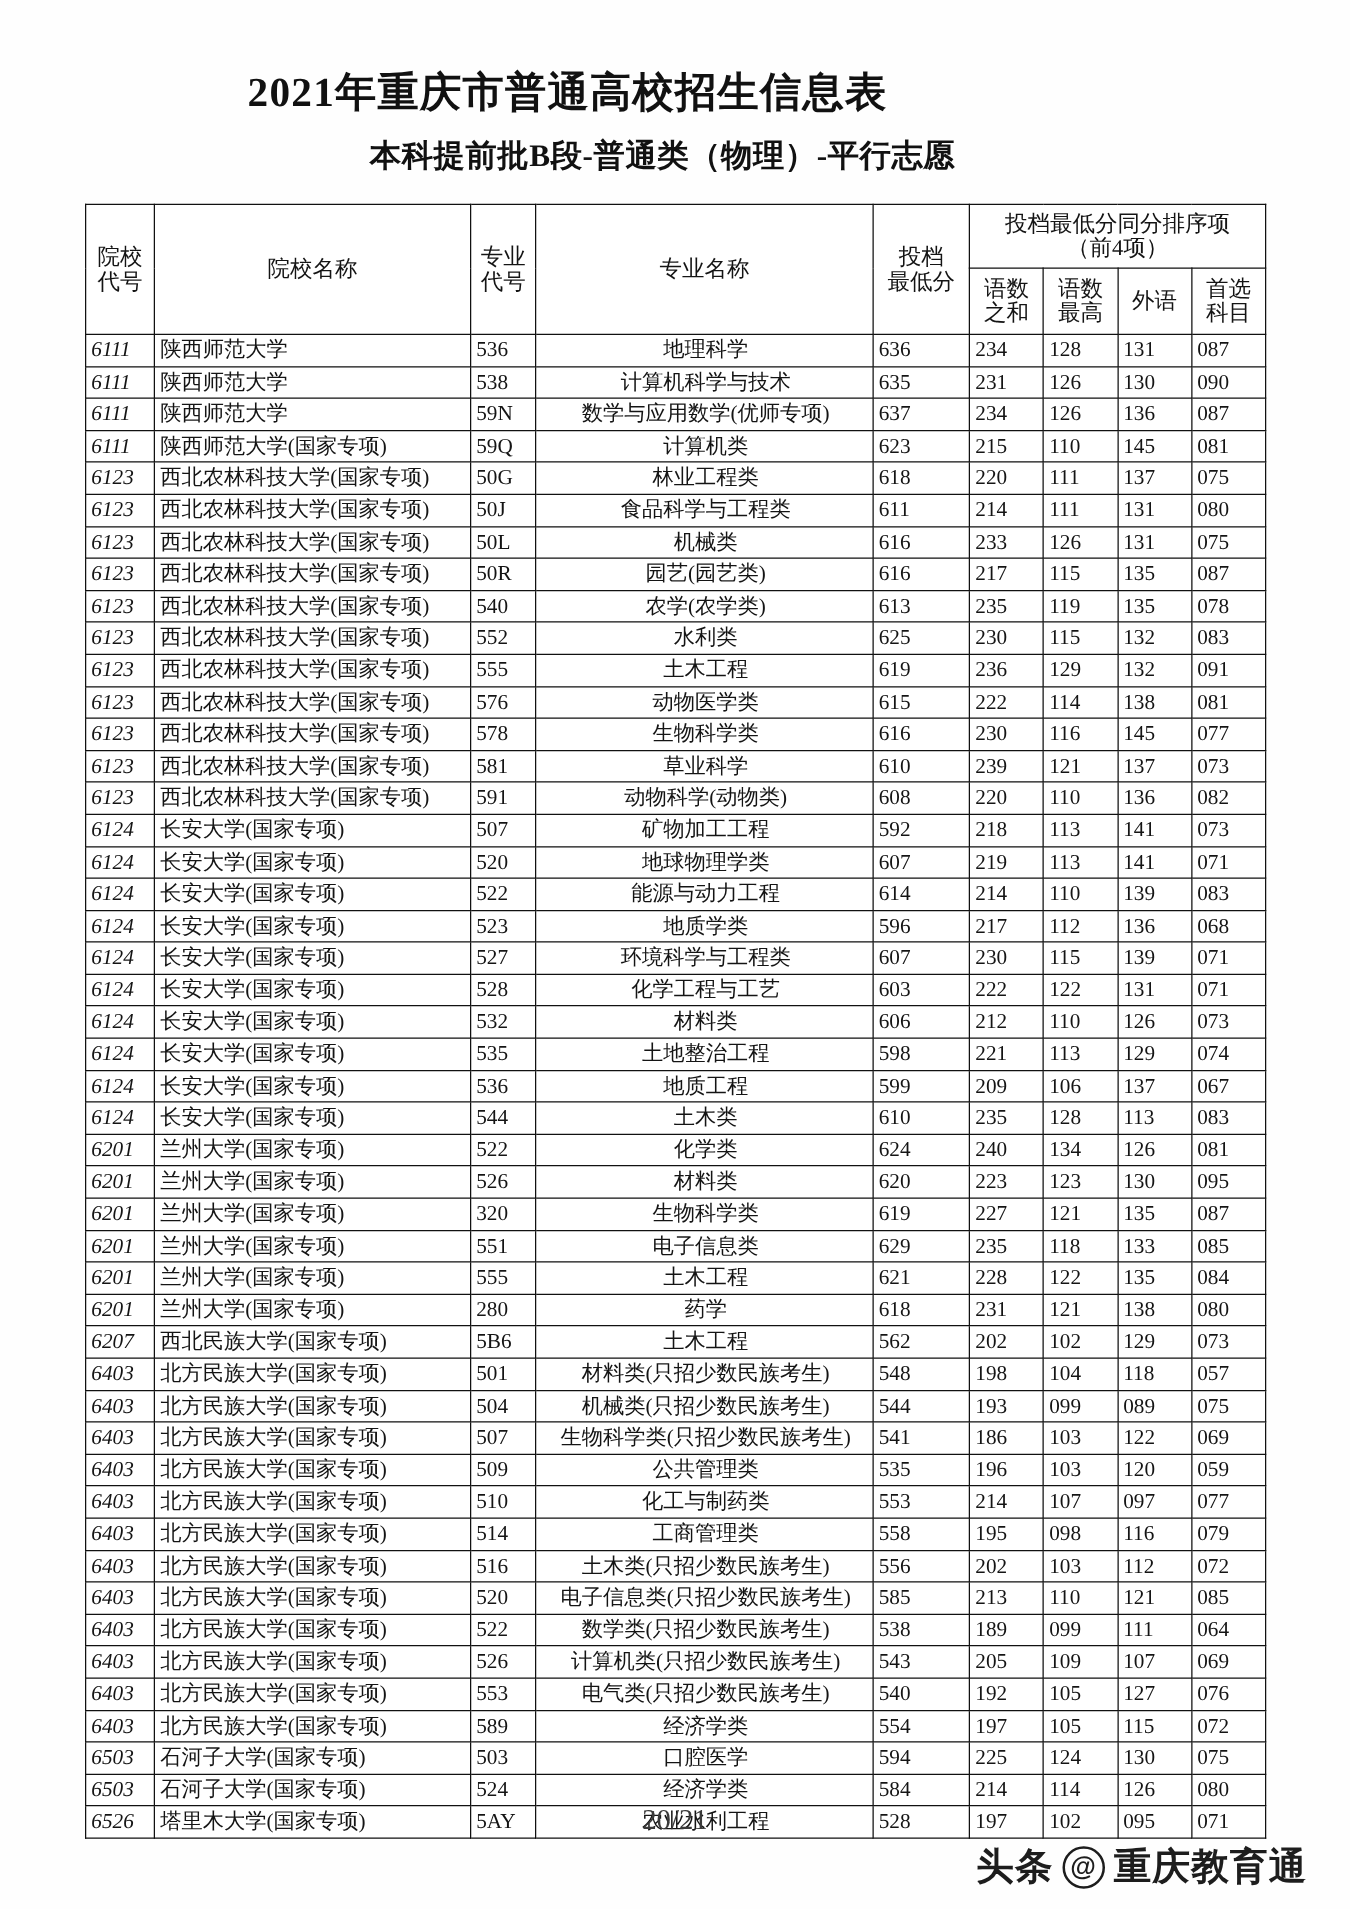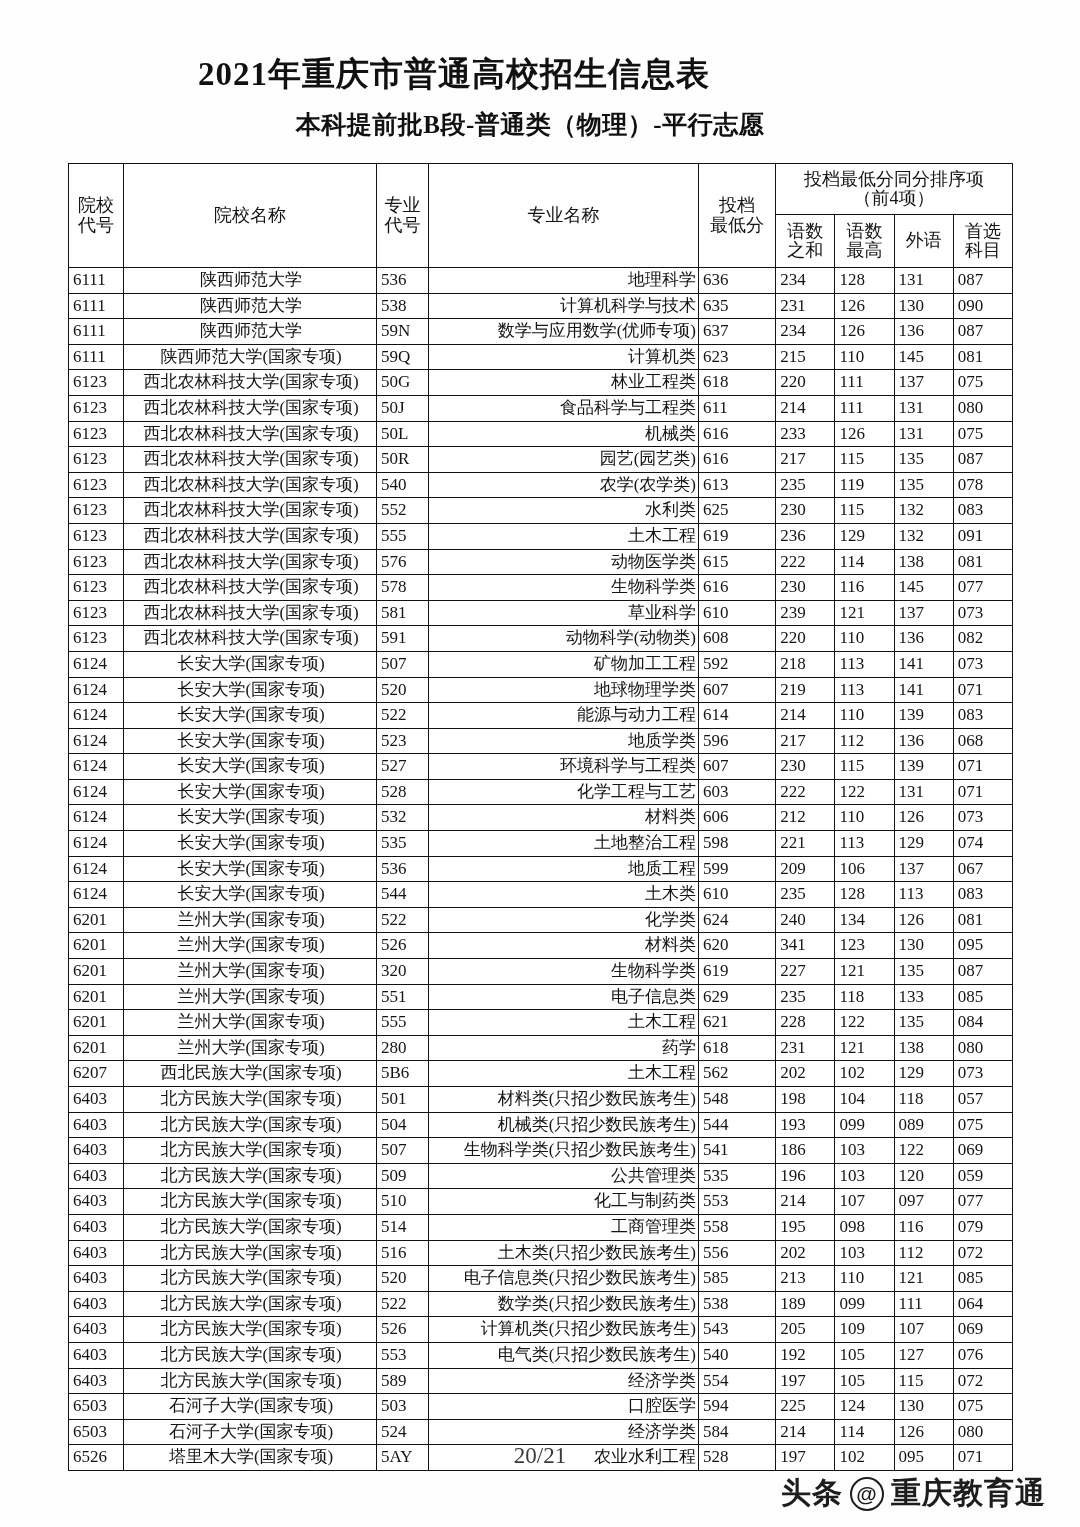--- a/index.html
+++ b/index.html
@@ -79,24 +79,24 @@
   .hdr-sub  { height: 52px; }
 
   
   table.sheet tbody td {
     height: 24.6px;
     line-height: 24.6px;
     font-size: 17px;
     padding-left: 4px;
     padding-right: 2px;
   }
-  td.c-code   { text-align: left; }
-  td.c-school { text-align: center; }
+  td.c-code   { text-align: left; font-style: italic; }
+  td.c-school { text-align: left; }
   td.c-mcode  { text-align: left; margin-top: 41px; }
-  td.c-major  { text-align: right; }
+  td.c-major  { text-align: center; }
   td.c-num    { text-align: left; padding-left: 6px; }
 
   
   col.w-code   { width: 55px; }
   col.w-school { width: 252px; }
   col.w-mcode  { width: 52px; }
   col.w-major  { width: 269px; }
   col.w-score  { width: 77px; }
   col.w-n1     { width: 59px; }
   col.w-n2     { width: 59px; }
@@ -484,21 +484,21 @@
             <td class="c-num">134</td>
             <td class="c-num">126</td>
             <td class="c-num">081</td>
           </tr>
           <tr>
             <td class="c-code">6201</td>
             <td class="c-school">兰州大学(国家专项)</td>
             <td class="c-mcode">526</td>
             <td class="c-major">材料类</td>
             <td class="c-num">620</td>
-            <td class="c-num">341</td>
+            <td class="c-num">223</td>
             <td class="c-num">123</td>
             <td class="c-num">130</td>
             <td class="c-num">095</td>
           </tr>
           <tr>
             <td class="c-code">6201</td>
             <td class="c-school">兰州大学(国家专项)</td>
             <td class="c-mcode">320</td>
             <td class="c-major">生物科学类</td>
             <td class="c-num">619</td>

